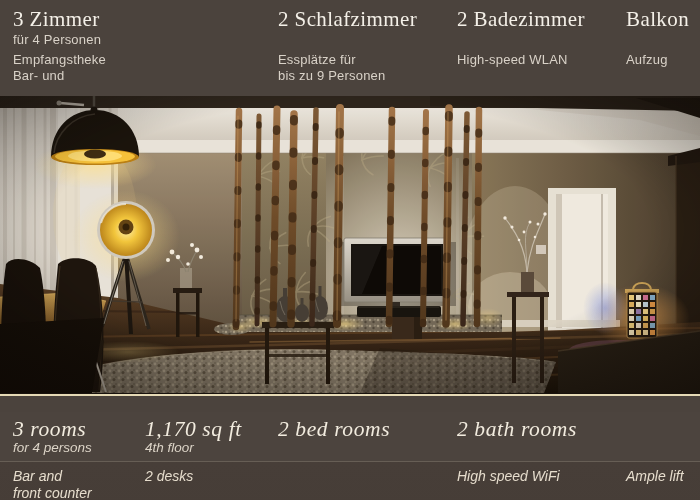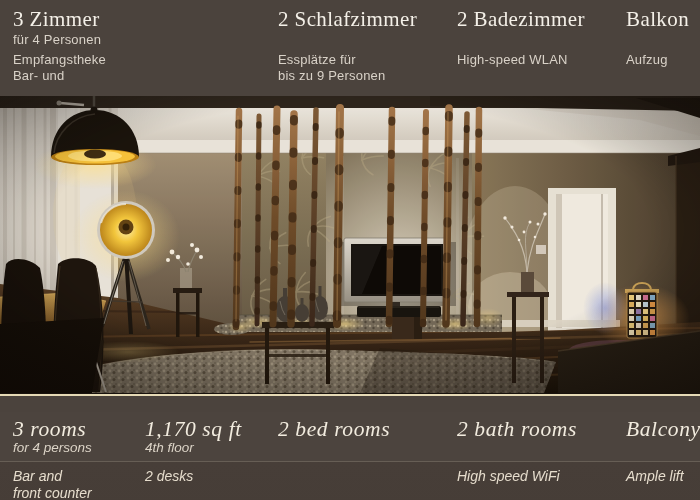--- a/index.html
+++ b/index.html
@@ -459,20 +459,19 @@
     <div class="col c3">
       <div class="h-en">2 bed rooms</div>
     </div>
     <div class="col c4">
       <div class="h-en">2 bath rooms</div>
       <div class="f-en">
         <div>High speed WiFi</div>
       </div>
     </div>
     <div class="col c5">
-      <div class="h-en">Balcony</div>
       <div class="f-en">
         <div>Ample lift</div>
       </div>
     </div>
   </footer>
 
 </div>
 
 </body></html>

